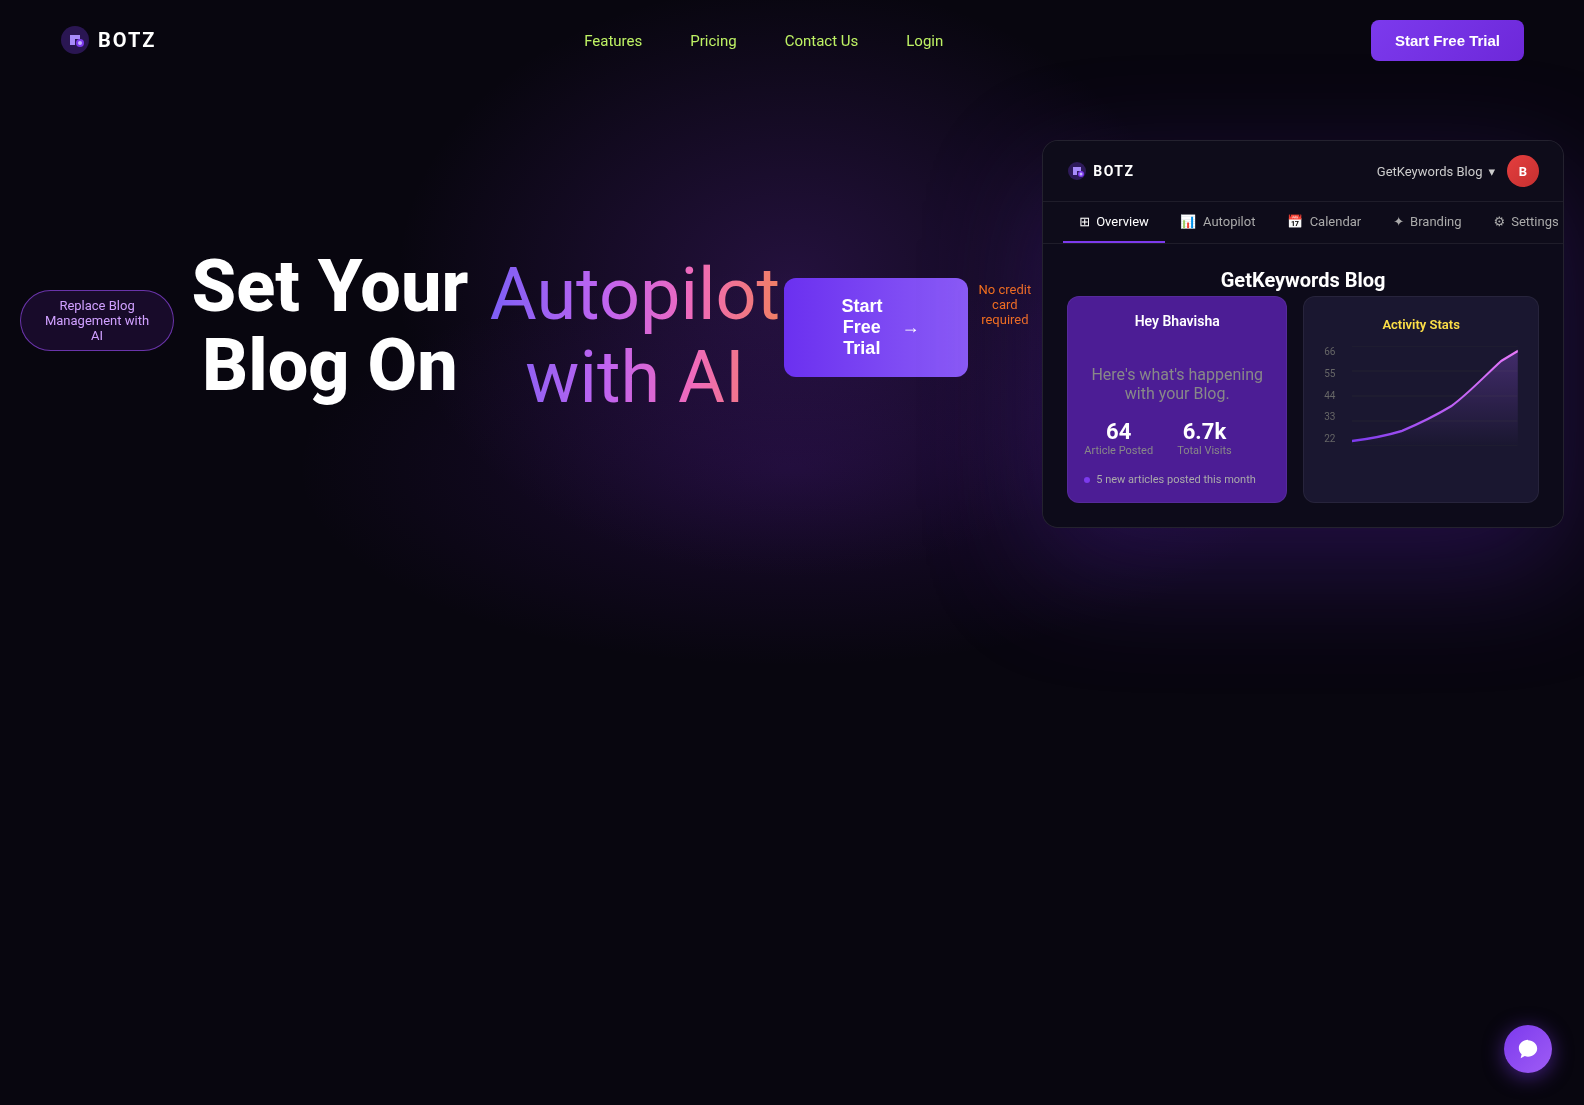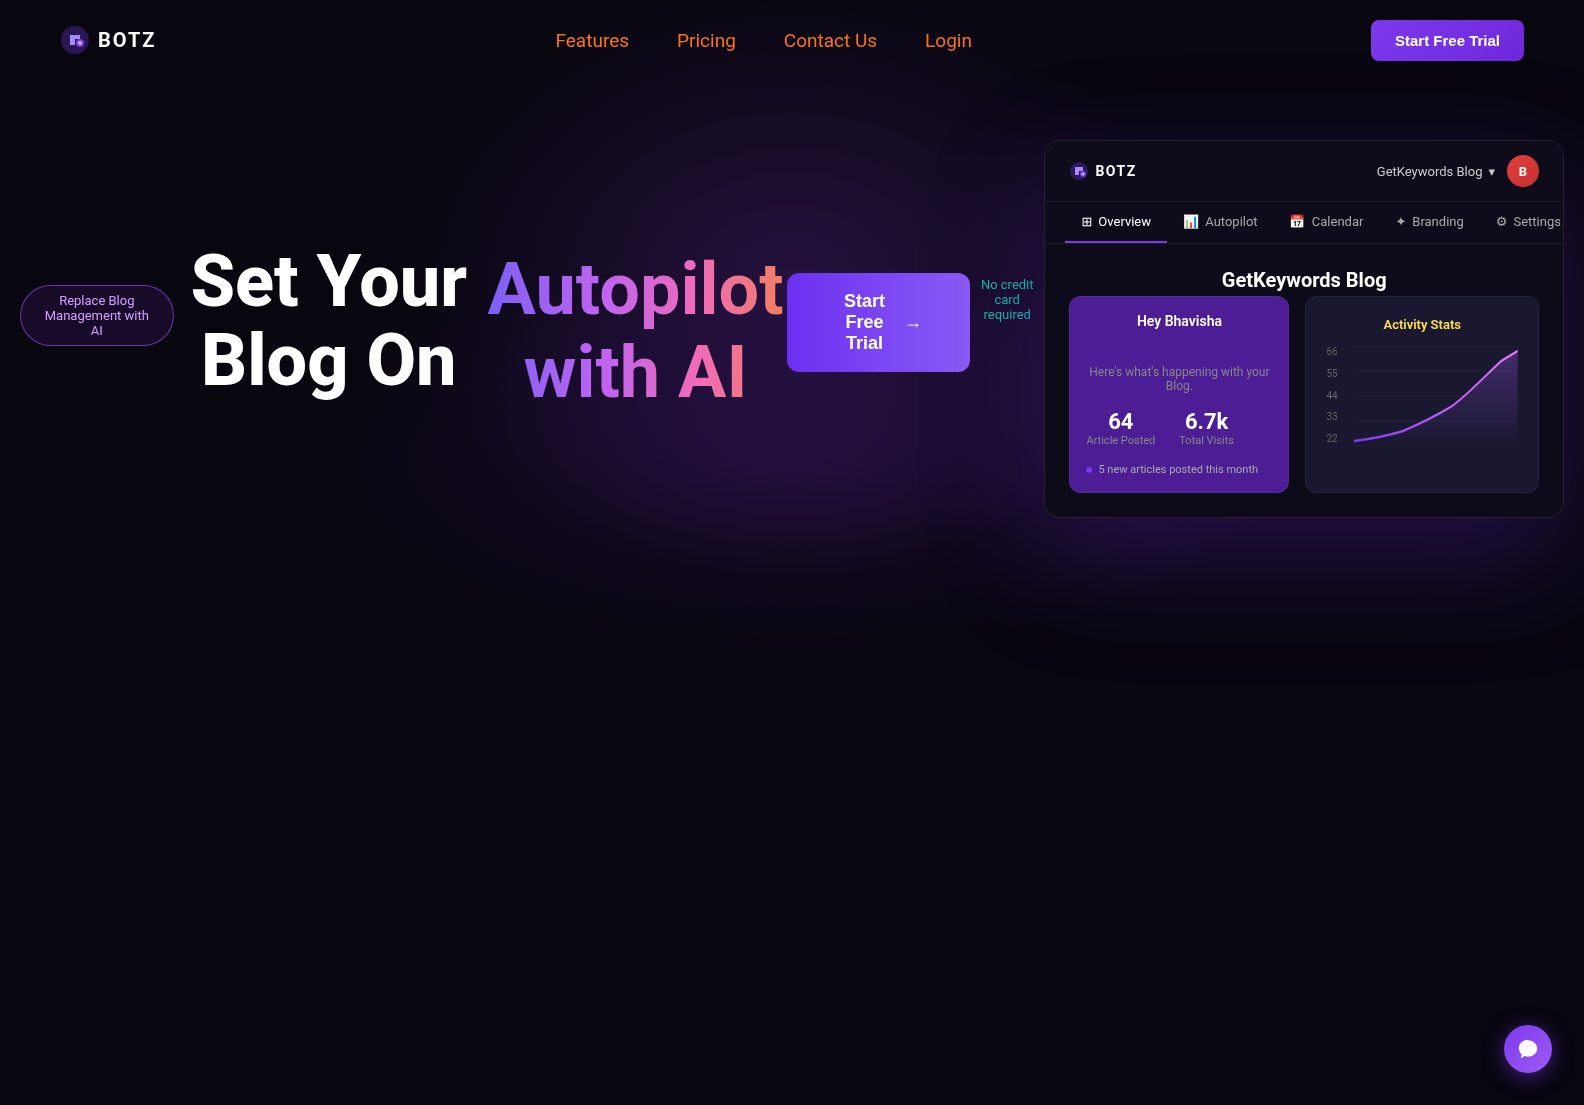--- a/index.html
+++ b/index.html
@@ -45,22 +45,22 @@
 
     .nav-links {
       display: flex;
       align-items: center;
       gap: 48px;
       list-style: none;
     }
 
     .nav-links a {
       text-decoration: none;
-      color: #f97316;
-      font-size: 19px;
+      color: #bef264;
+      font-size: 15px;
       transition: color 0.2s;
     }
 
     .nav-cta {
       background: linear-gradient(135deg, #7c3aed, #6d28d9);
       color: #fff;
       border: none;
       border-radius: 8px;
       padding: 12px 24px;
       font-size: 15px;
@@ -123,21 +123,21 @@
       font-size: 72px;
       font-weight: 800;
       line-height: 1.1;
       color: #fff;
       display: block;
       margin-bottom: 16px;
     }
 
     .hero-title-gradient {
       font-size: 72px;
-      font-weight: 700;
+      font-weight: 400;
       line-height: 1.15;
       background: linear-gradient(90deg, #7b5ff5 0%, #c064f0 40%, #f06aba 70%, #f08060 100%);
       -webkit-background-clip: text;
       -webkit-text-fill-color: transparent;
       background-clip: text;
       display: block;
       margin-bottom: 28px;
       margin-top: 34px;
     }
 
@@ -160,21 +160,21 @@
       cursor: pointer;
       display: flex;
       align-items: center;
       gap: 10px;
       margin-bottom: 14px;
       transition: opacity 0.2s;
     }
 
     .hero-no-cc {
       font-size: 13px;
-      color: #14b8a6;
+      color: #f97316;
       margin-bottom: 60px;
     }
 
     
     .app-preview {
       width: 920px;
       max-width: 100%;
       background: #12101e;
       border-radius: 16px;
       border: 1px solid rgba(255,255,255,0.08);
@@ -300,21 +300,21 @@
     }
 
     .app-card-welcome h3 {
       font-size: 14px;
       font-weight: 600;
       color: #fff;
       margin-bottom: 6px;
     }
 
     .app-card-welcome p {
-      font-size: 12px;
+      font-size: 16px;
       color: #888;
       margin-bottom: 16px;
       margin-top: 36px;
     }
 
     .stats-row {
       display: flex;
       gap: 24px;
       margin-bottom: 16px;
     }

